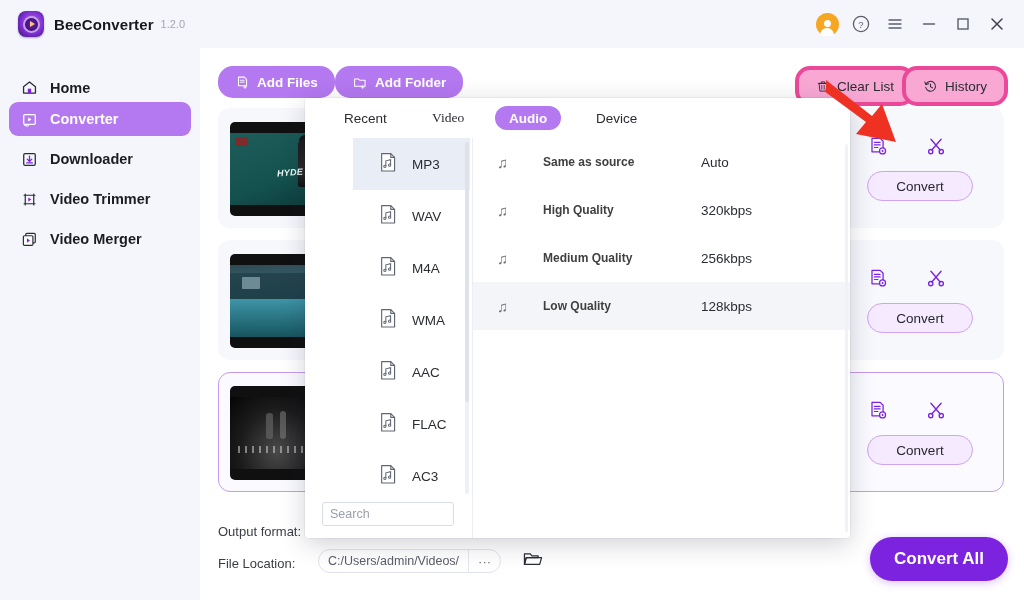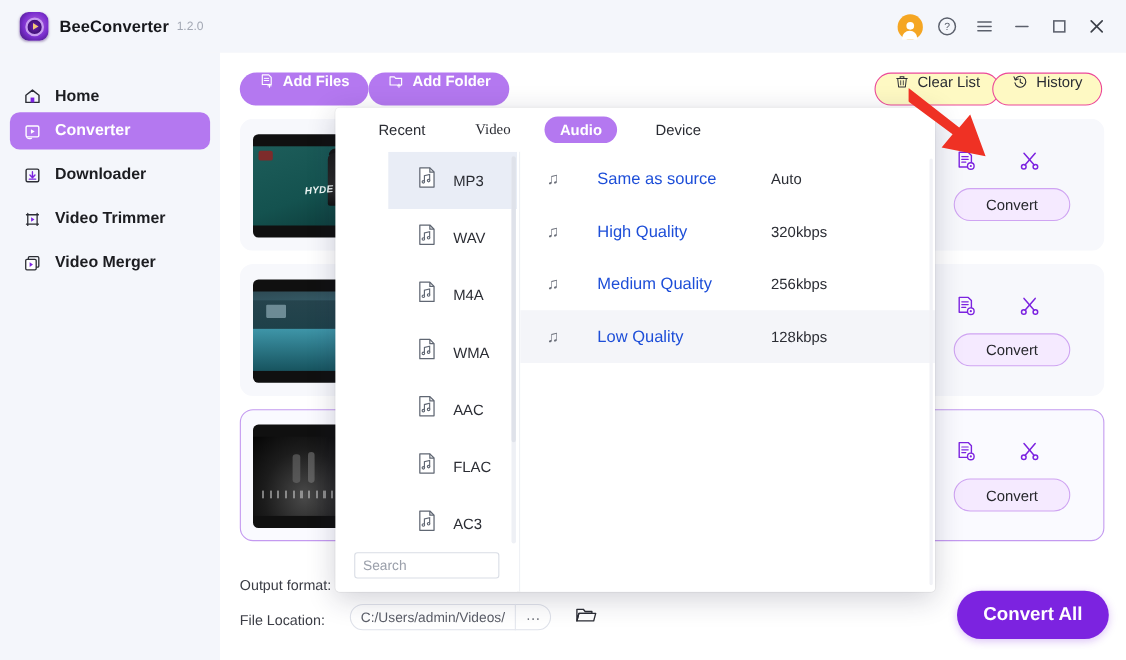--- a/index.html
+++ b/index.html
@@ -81,26 +81,26 @@
   
   #main {
     position: absolute; left: 200px; top: 48px; width: 824px; height: 552px;
     background: #ffffff;
   }
 
   #toolbar {
     position: absolute; left: 0; top: 0; width: 824px; height: 48px;
   }
   .pill {
-    display: inline-flex; gap: 7px;
-    height: 30px; padding: 0 17px; border-radius: 15px;
+    display: inline-flex; align-items: center; gap: 7px;
+    height: 30px; padding: 16px 17px; border-radius: 15px;
     font-size: 13.5px; cursor: pointer; white-space: nowrap;
   }
   .pill.purple { background: #b478f0; color: #fff; font-weight: bold; }
-  .pill.ghost { background: #fef9c3; color: #2a2c33; border: 1px solid #ec4899; }
+  .pill.ghost { background: #f9a8d4; color: #2a2c33; border: 4px solid #ec4899; }
   #btn-add-files { position: absolute; left: 18px; top: 18px; }
   #btn-add-folder { position: absolute; left: 135px; top: 18px; }
   #btn-clear-list { position: absolute; left: 595px; top: 18px; }
   #btn-history   { position: absolute; left: 702px; top: 18px; }
 
   
   #filelist { position: absolute; left: 0; top: 56px; width: 824px; height: 440px; }
   .file-row {
     position: absolute; left: 18px; width: 786px; height: 120px;
     background: #f7f8fc; border-radius: 12px;
@@ -222,21 +222,21 @@
   #panel-divider {
     position: absolute; left: 167px; top: 40px; width: 1px; height: 400px; background: #eceef3;
   }
 
   #quality-list { position: absolute; left: 168px; top: 40px; width: 377px; height: 400px; background:#fff; }
   .q-item {
     position: relative; height: 48px; display: flex; align-items: center; cursor: pointer;
   }
   .q-item.active { background: #f4f5f9; }
   .q-note { position: absolute; left: 24px; font-size: 15px; color: #6b6f7a; }
-  .q-name { position: absolute; left: 70px; font-size: 15px; color: #1d4ed8; }
+  .q-name { position: absolute; left: 70px; font-size: 12px; color: #404040; font-weight: bold; }
   .q-rate { position: absolute; left: 228px; font-size: 13.5px; color: #2b2d34; }
   #q-scrollbar {
     position: absolute; right: 2px; top: 6px; width: 3px; height: 388px;
     background: #f1f2f6; border-radius: 2px;
   }
 
   
   #red-arrow { position: absolute; left: 826px; top: 80px; pointer-events: none; }
 </style>
 </head>

